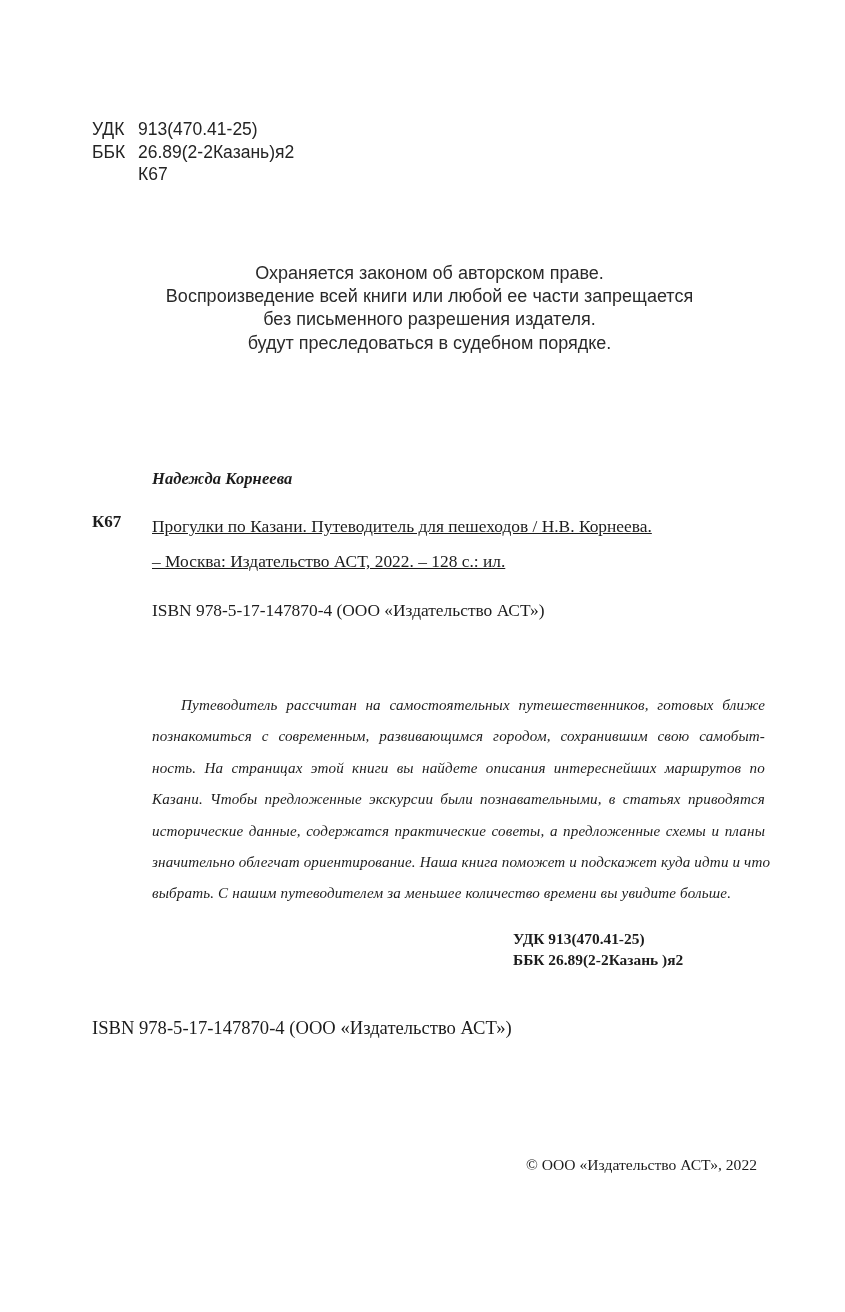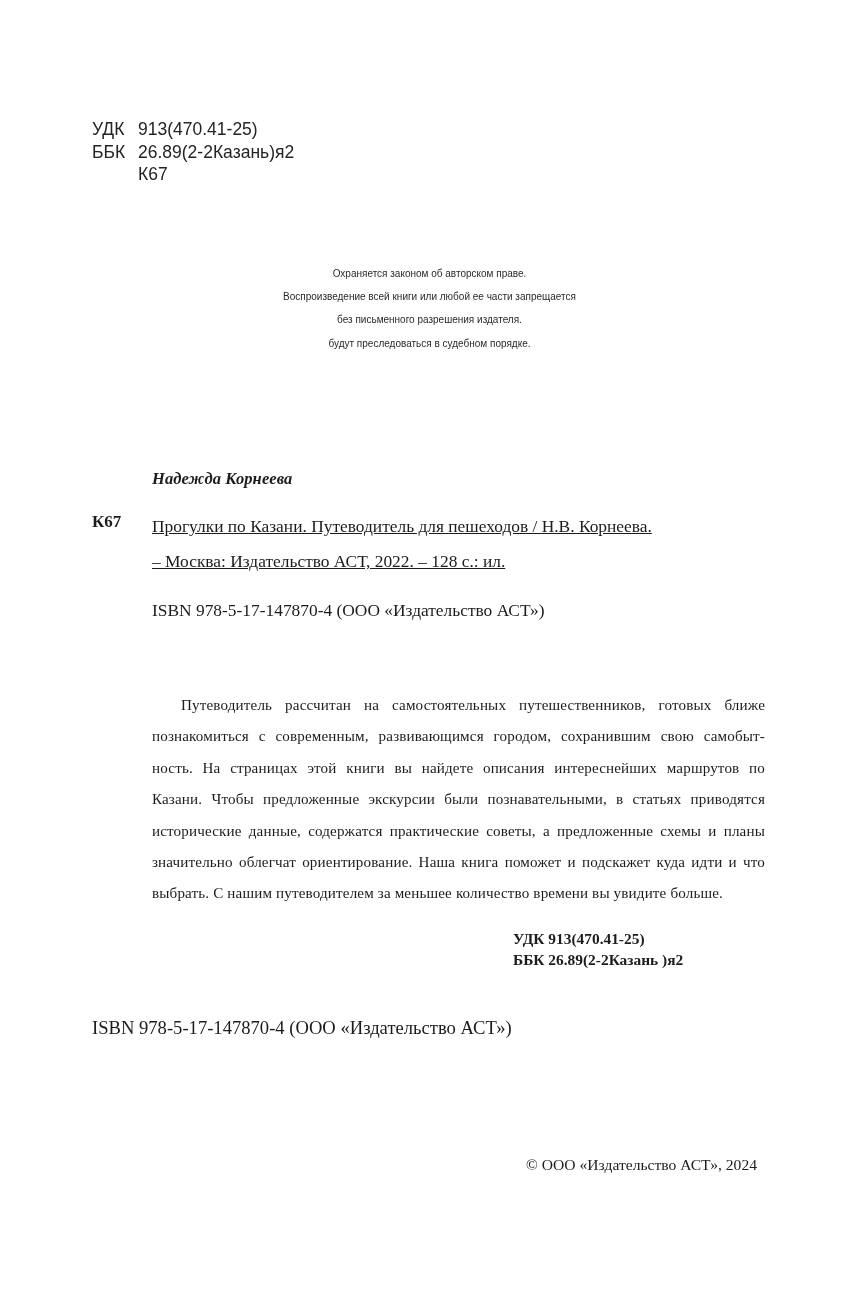--- a/index.html
+++ b/index.html
@@ -48,21 +48,21 @@
   
   .legal-notice {
     position: absolute;
     left: 0;
     top: 262px;
     width: 845px;
     padding-left: 14px;
     box-sizing: border-box;
     text-align: center;
     font-family: "Liberation Sans", "DejaVu Sans", sans-serif;
-    font-size: 10px;
+    font-size: 18px;
     line-height: 23.2px;
     color: #2a2a2a;
   }
   .legal-notice div { white-space: nowrap; }
 
   
   .biblio {
     position: absolute;
     left: 92px;
     top: 468px;
@@ -113,20 +113,21 @@
     line-height: 31.4px;
     text-align: justify;
     text-align-last: left;
     letter-spacing: 0.15px;
   }
   .annotation .ann-line {
     display: block;
     white-space: nowrap;
     text-align: justify;
     text-align-last: justify;
+    font-style: italic;
   }
   .annotation .ann-line.first {
     text-indent: 29px;
   }
   .annotation .ann-line.last {
     text-align-last: left;
   }
 
   
   .class-repeat {
@@ -203,16 +204,16 @@
   </div>
 
   <div class="class-repeat">
     <div>УДК 913(470.41-25)</div>
     <div>ББК 26.89(2-2Казань )я2</div>
   </div>
 
   <div class="isbn-bottom">ISBN 978-5-17-147870-4 (ООО «Издательство АСТ»)</div>
 
   <div class="copyright">
-    <div>© ООО «Издательство АСТ», 2024</div>
+    <div>© ООО «Издательство АСТ», 2022</div>
   </div>
 
 </div>
 
 </body></html>

